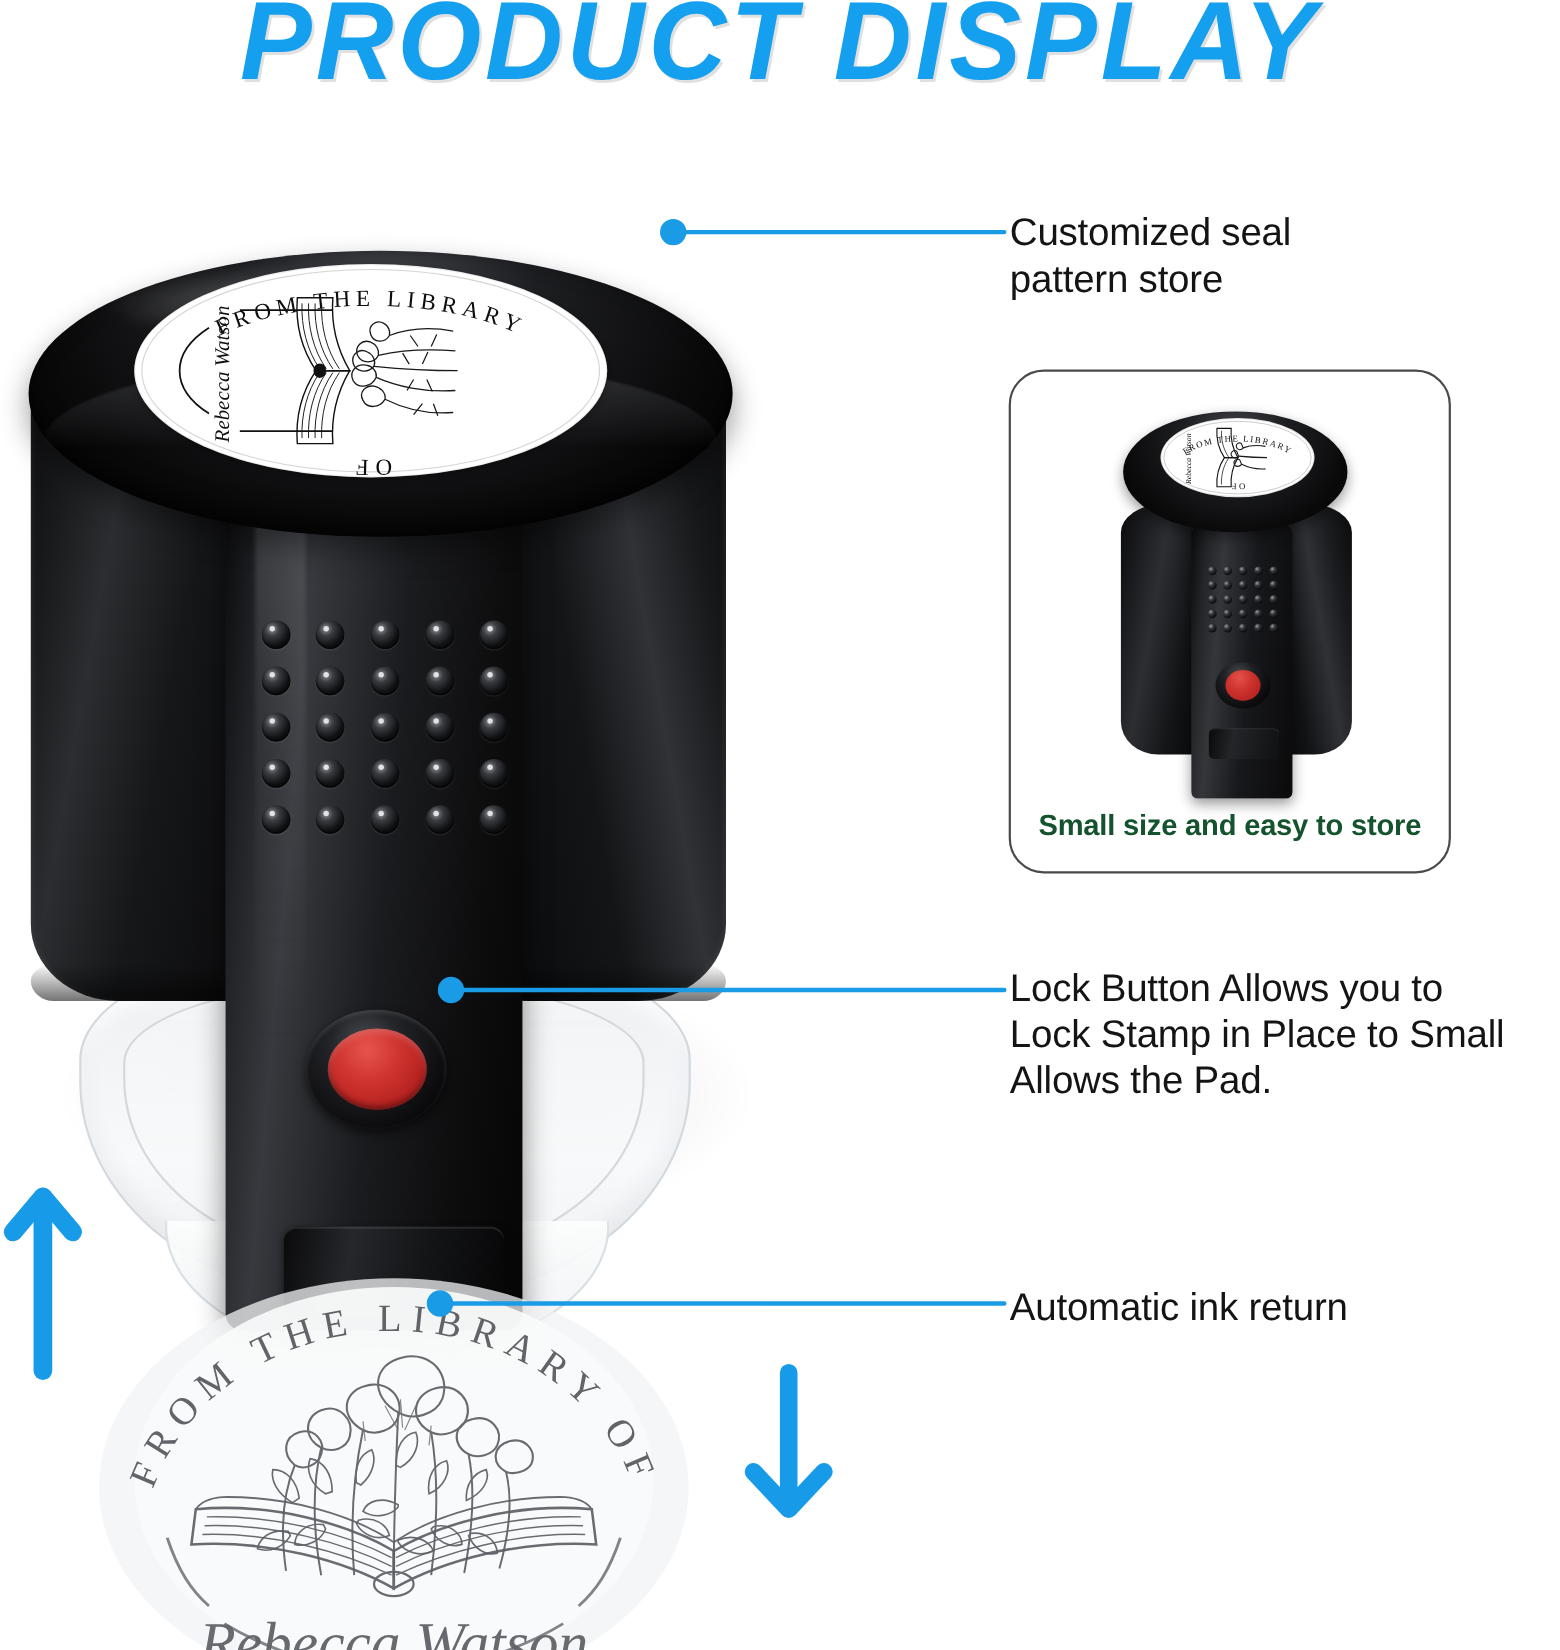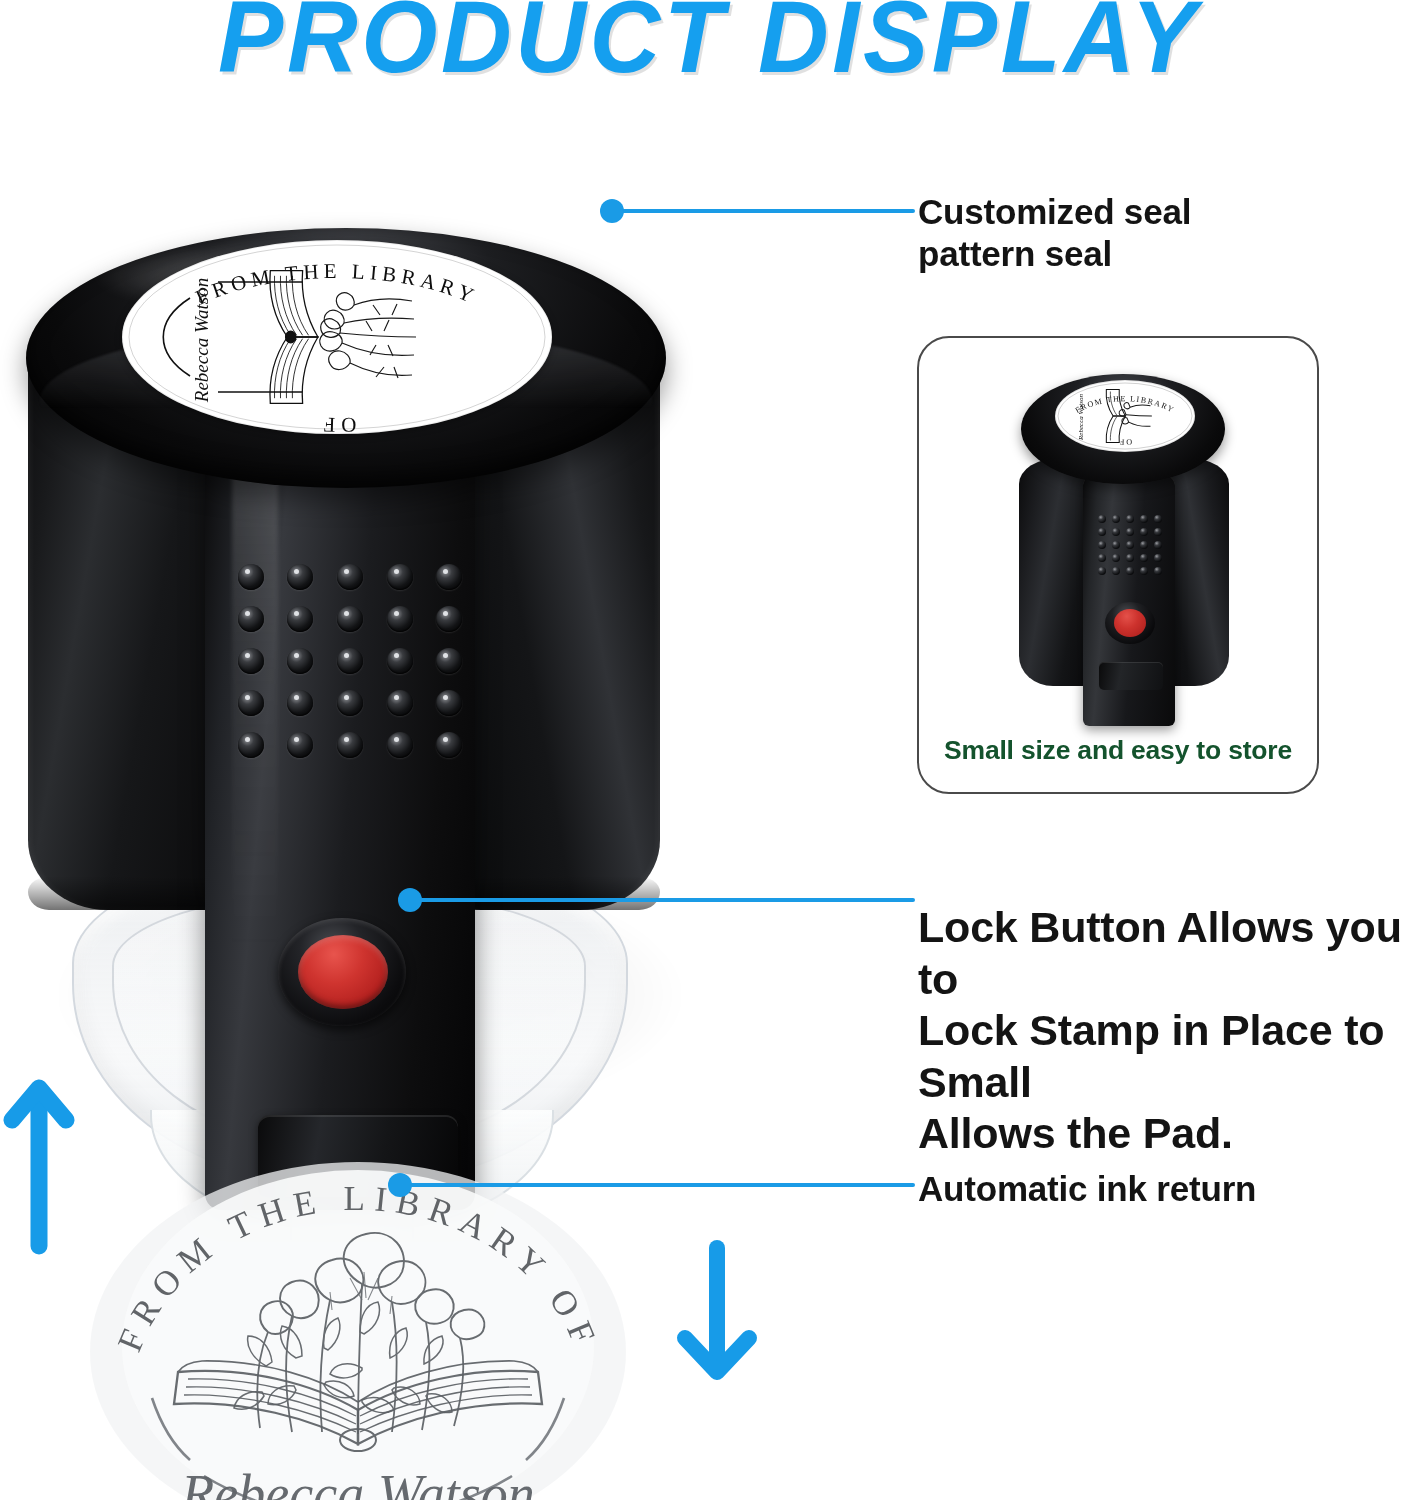--- a/index.html
+++ b/index.html
@@ -173,26 +173,26 @@
   }
   .impression svg{width:100%;height:100%;}
 
   
   .arrow{position:absolute;}
   .arrow svg{display:block;}
 
   
   .callout{
     position:absolute;
-    font-weight:700;color:#141414;
+    font-weight:400;color:#141414;
     line-height:1.20;
     letter-spacing:-0.2px;
   }
   #callout-seal{left:918px;top:191px;width:470px;font-size:35px;}
-  #callout-lock{left:918px;top:902px;width:500px;font-size:43px;}
+  #callout-lock{left:918px;top:878px;width:500px;font-size:35px;}
   #callout-stamped{left:918px;top:1168px;width:470px;font-size:35px;}
 
   
   .lead-line{position:absolute;height:4px;background:#1A9BE6;border-radius:2px;}
   .lead-dot{position:absolute;width:24px;height:24px;border-radius:50%;background:#1A9BE6;}
 
   
   #inset-box{
     position:absolute;left:917px;top:336px;width:402px;height:458px;
     border:2px solid #4a4a4a;border-radius:32px;background:#fff;
@@ -466,21 +466,21 @@
 <div class="lead-dot" style="left:600px;top:199px;"></div>
 
 <div class="lead-line" style="left:410px;top:898px;width:505px;"></div>
 <div class="lead-dot" style="left:398px;top:888px;"></div>
 
 <div class="lead-line" style="left:400px;top:1183px;width:515px;"></div>
 <div class="lead-dot" style="left:388px;top:1173px;"></div>
 
 <div class="callout" id="callout-seal">
   <div>Customized seal</div>
-  <div>pattern seal</div>
+  <div>pattern store</div>
 </div>
 
 <div class="callout" id="callout-lock">
   <div>Lock Button Allows you to</div>
   <div>Lock Stamp in Place to Small</div>
   <div>Allows the Pad.</div>
 </div>
 
 <div class="callout" id="callout-stamped">
   <div>Automatic ink return</div>

